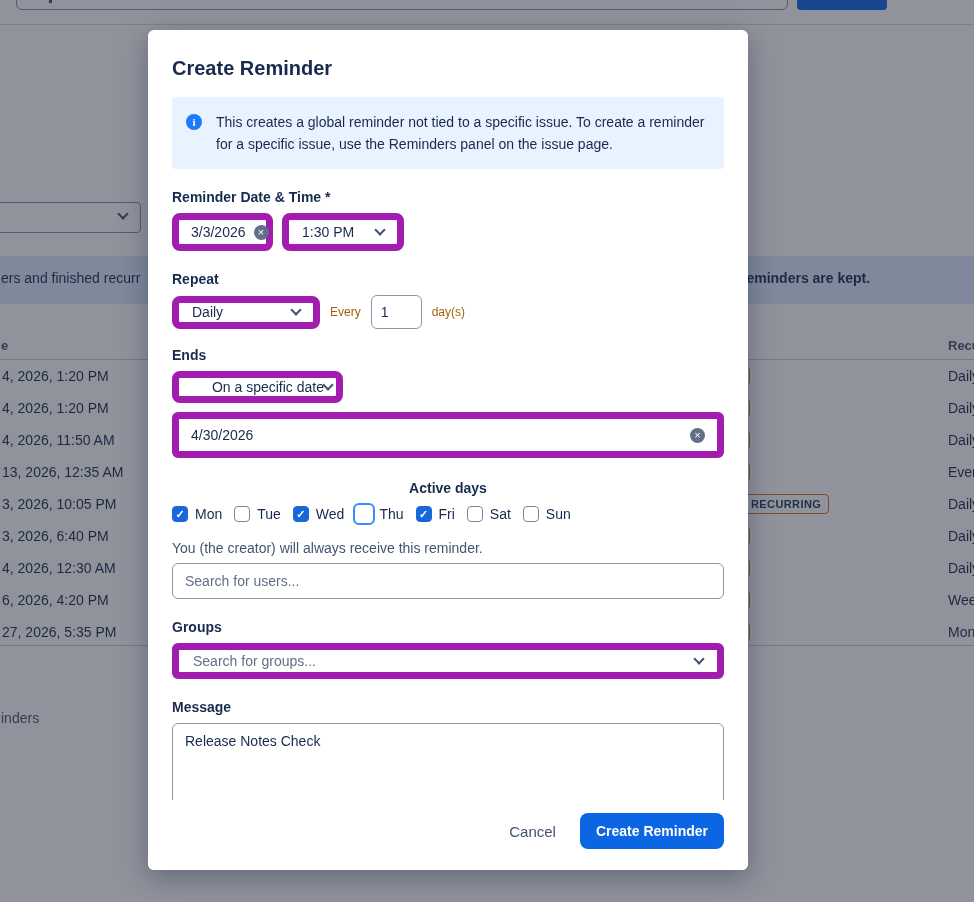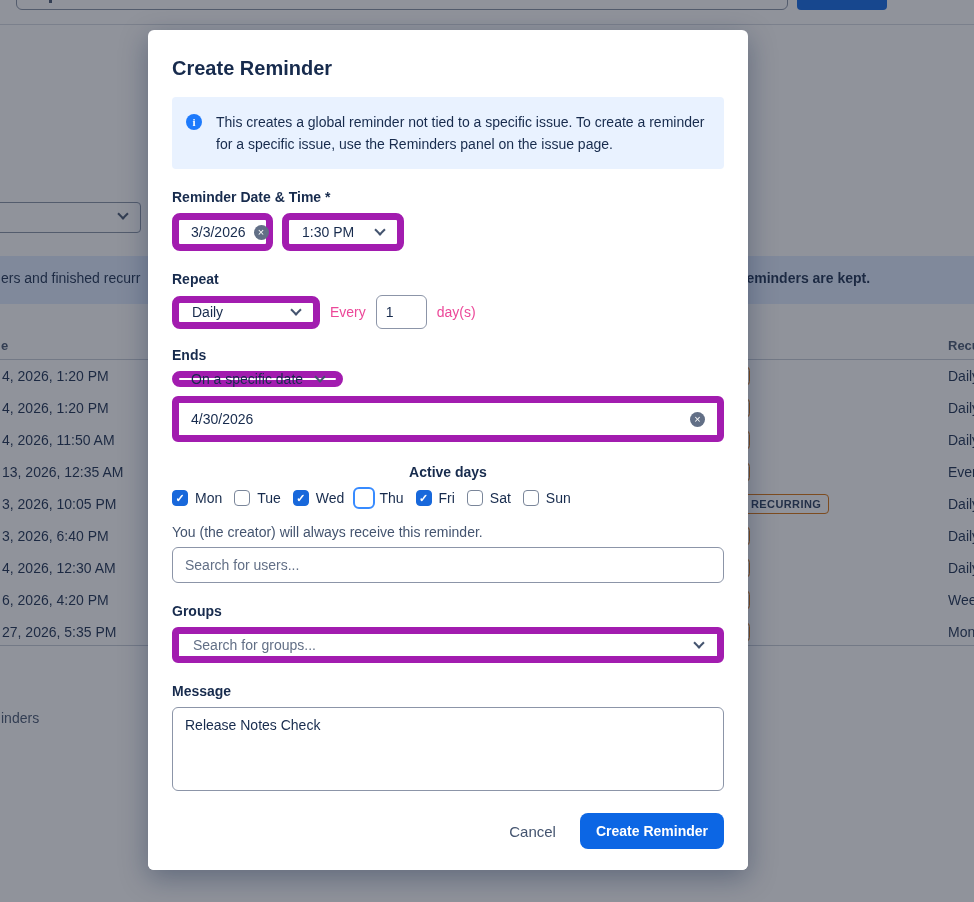--- a/index.html
+++ b/index.html
@@ -74,25 +74,25 @@
     transform:rotate(45deg); margin-top:-4px; flex:0 0 auto; }
   .clear-ic { flex:0 0 auto; width:15px; height:15px; border-radius:50%; background:#626F86;
     color:#fff; font-size:11px; line-height:1; display:flex; align-items:center; justify-content:center; cursor:pointer; }
 
   .dt-row { margin-top:8px; display:flex; gap:9px; }
   .date-inp { width:101px; height:38px; padding:0 12px; gap:8px; }
   .time-sel { width:122px; height:38px; padding:0 13px; gap:10px; }
 
   .repeat-row { margin-top:8px; display:flex; align-items:center; gap:10px; }
   .repeat-sel { width:148px; height:33px; padding:0 13px; }
-  .txt14 { font-size:14px; color:#ec4899; }
+  .txt14 { font-size:12px; color:#a16207; }
   .interval-inp { width:51px; height:34px; border:1px solid #8C95A8; border-radius:6px;
     padding:0 9px; font-size:14px; color:#172B4D; font-family:inherit; outline:none; }
 
-  .ends-sel { margin-top:8px; width:171px; height:16px; padding:0 12px; }
+  .ends-sel { margin-top:8px; width:171px; height:32px; padding:0 4px;text-align:right; }
   .enddate-inp { margin-top:9px; width:100%; height:33px; padding:16px 12px; border-radius:6px; }
 
   .days-row { margin-top:10px; display:flex; align-items:center; gap:12px; }
   .day-item { display:flex; align-items:center; gap:7px; cursor:pointer; }
   .cb { width:16px; height:16px; border:1px solid #7A869A; border-radius:4px; background:#fff; flex:0 0 auto; }
   .cb.checked { background:#1868DB; border-color:#1868DB; display:flex;
     align-items:center; justify-content:center; }
   .cb.checked::after { content:"✓"; color:#fff; font-size:11px; font-weight:700; line-height:1; }
   .cb.focused { border-color:#fff; outline:2px solid #388BFF; outline-offset:1px; border-radius:3px; }
   .day-label { font-size:14px; color:#172B4D; }

